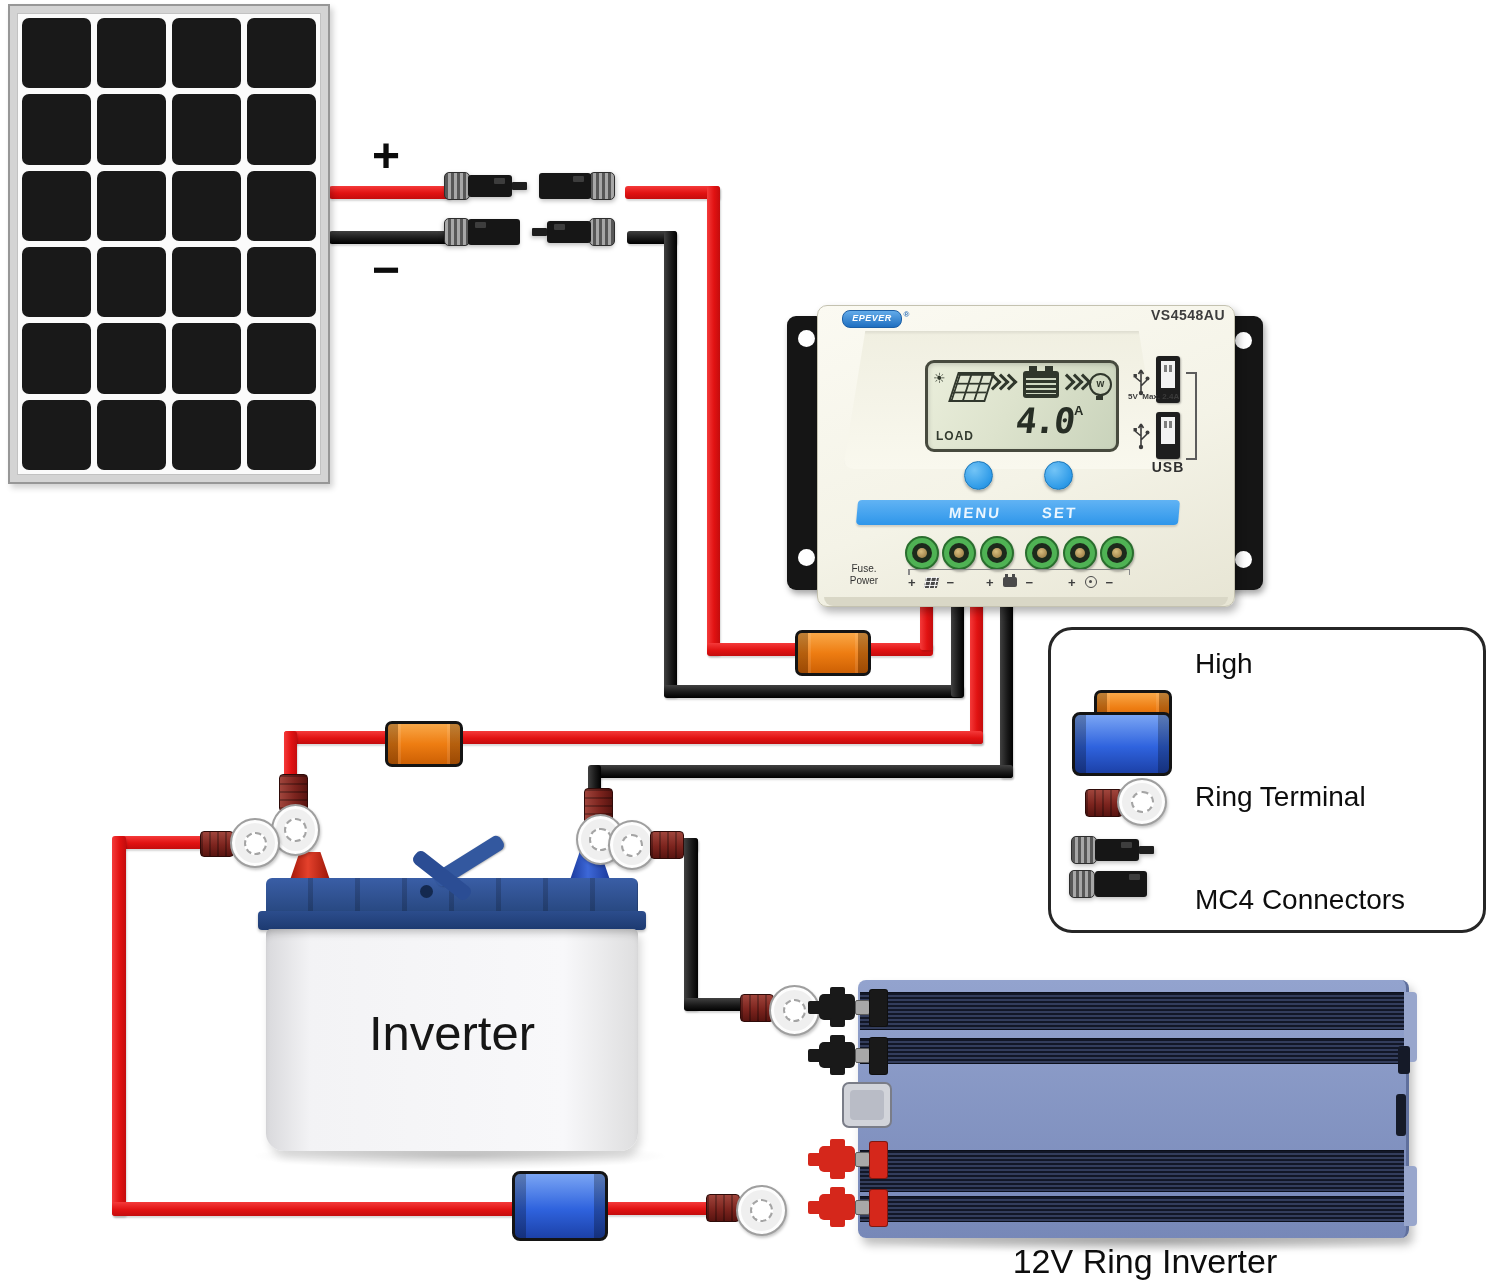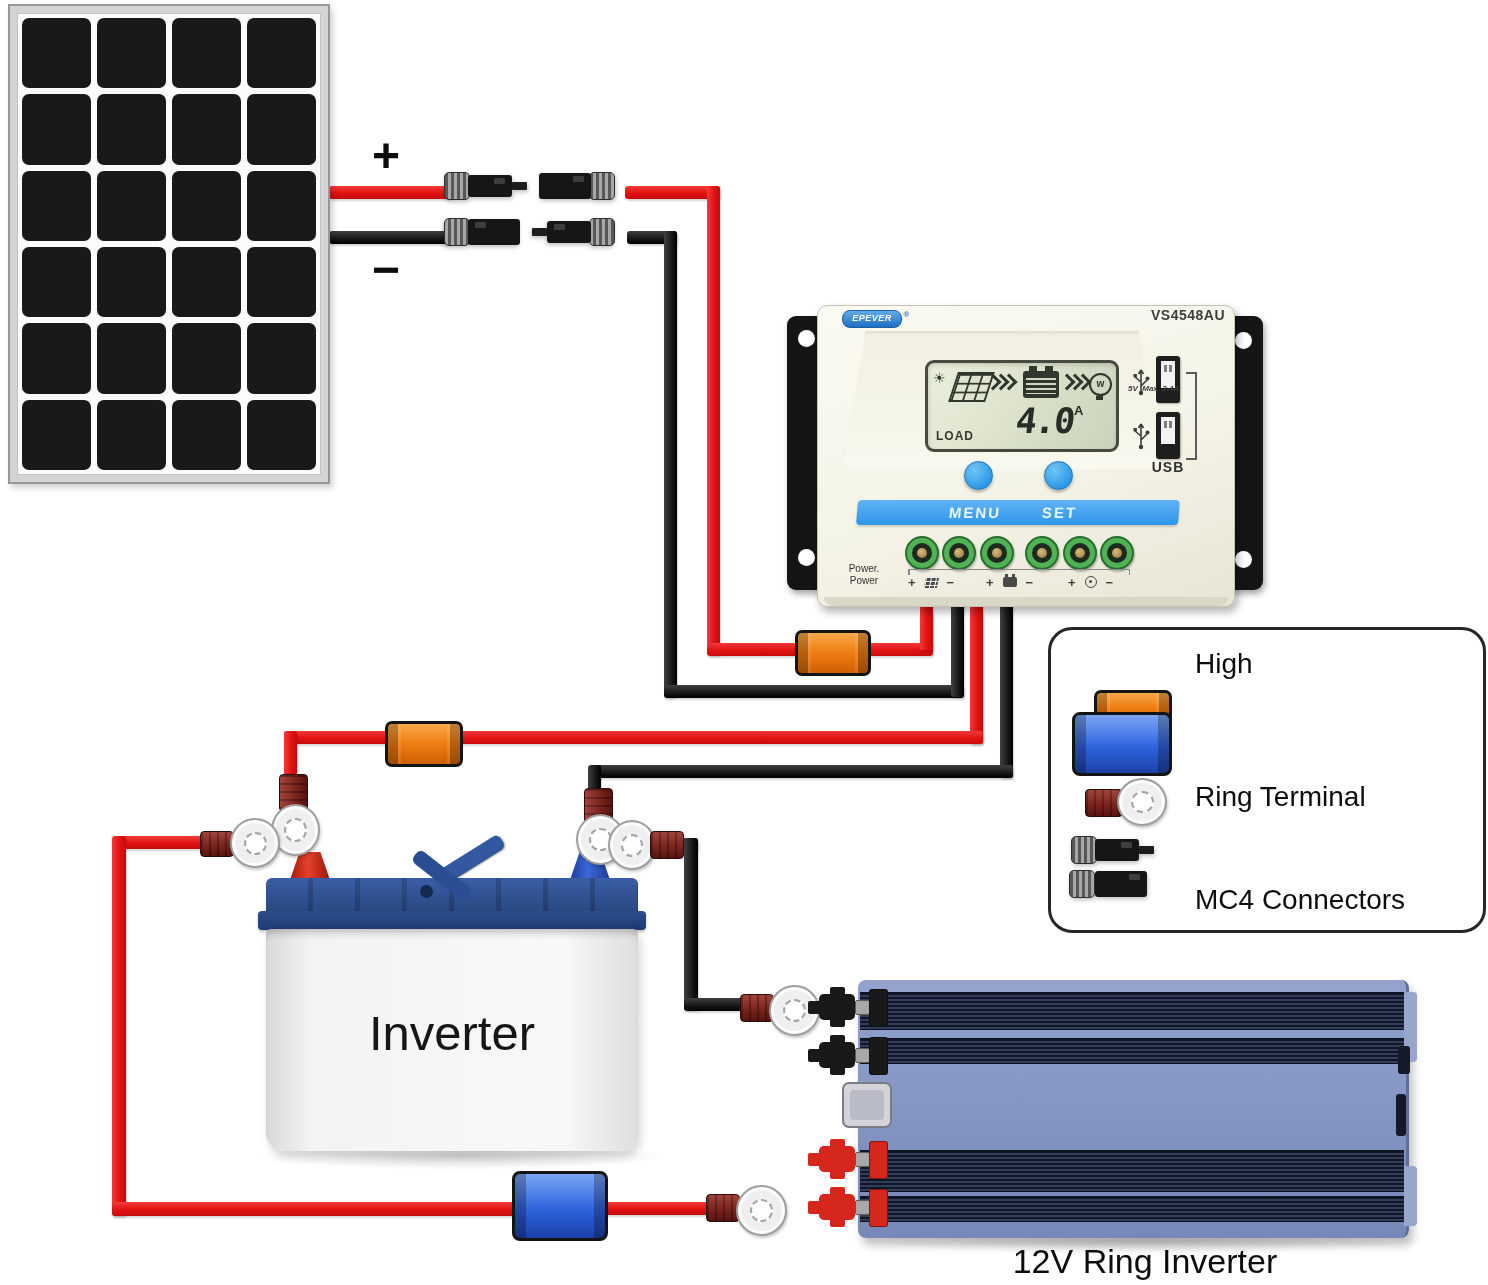--- a/index.html
+++ b/index.html
@@ -320,21 +320,21 @@
 
   <svg class="abs" style="left:1132px;top:366px;" width="18" height="30" viewBox="0 0 18 30">
     <g stroke="#3c3c3c" stroke-width="1.6" fill="none">
       <path d="M9 28 V4 M9 4 l-2.5 4 M9 4 l2.5 4 M9 16 L3 11 M9 20 L15 14"></path>
     </g>
     <circle cx="9" cy="27" r="2.2" fill="#3c3c3c"></circle>
       <rect x="1.5" y="8" width="3.4" height="3.4" fill="#3c3c3c"></rect>
       <circle cx="15.5" cy="12.5" r="2" fill="#3c3c3c"></circle>
   </svg>
   <div class="usb-port" style="left:1156px;top:356px;"></div>
-  <div class="usb-small" style="left:1128px;top:384px;font-style:italic;"><span>5V</span>&nbsp;&nbsp;<span>Max. 2.4A</span></div>
+  <div class="usb-small" style="left:1128px;top:392px;"><span>5V</span>&nbsp;&nbsp;<span>Max. 2.4A</span></div>
   <svg class="abs" style="left:1132px;top:420px;" width="18" height="30" viewBox="0 0 18 30">
     <g stroke="#3c3c3c" stroke-width="1.6" fill="none">
       <path d="M9 28 V4 M9 4 l-2.5 4 M9 4 l2.5 4 M9 16 L3 11 M9 20 L15 14"></path>
     </g>
     <circle cx="9" cy="27" r="2.2" fill="#3c3c3c"></circle>
       <rect x="1.5" y="8" width="3.4" height="3.4" fill="#3c3c3c"></rect>
       <circle cx="15.5" cy="12.5" r="2" fill="#3c3c3c"></circle>
   </svg>
   <div class="usb-port" style="left:1156px;top:412px;"></div>
   <div class="usb-brk"></div>
@@ -381,21 +381,21 @@
     <span>+</span>
     <i class="g-bat"></i>
     <span>−</span>
   </div>
   <div class="tlabels" style="left:1068px;">
     <span>+</span>
     <i class="g-load"></i>
     <span>−</span>
   </div>
   <div class="temp">
-    <div>Power.</div>
+    <div>Fuse.</div>
     <div>Power</div>
   </div>
 
   <div class="legend"></div>
   <div class="ltext" style="left:1195px;top:648px;">High</div>
   <div class="fuse-o" style="left:1094px;top:690px;width:72px;height:30px"></div>
   <div class="fuse-b" style="left:1072px;top:712px;width:94px;height:58px"></div>
   <div class="crimp" style="left:1085px;top:789px;width:36px;height:26px"></div>
   <div class="ring" style="left:1117px;top:778px;width:46px;height:44px"></div>
   <div class="ltext" style="left:1195px;top:781px;">Ring Terminal</div>

